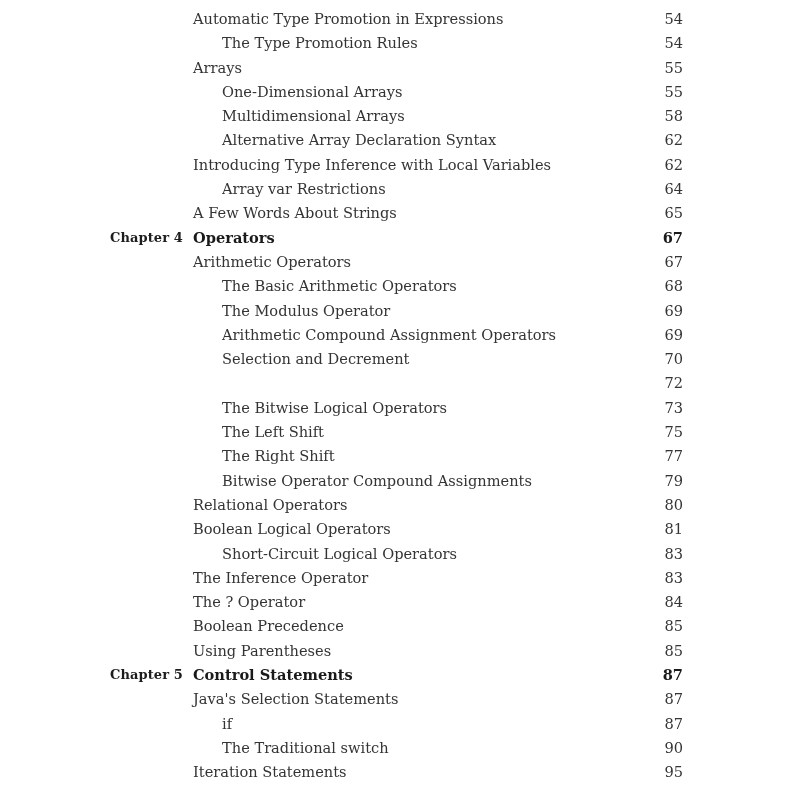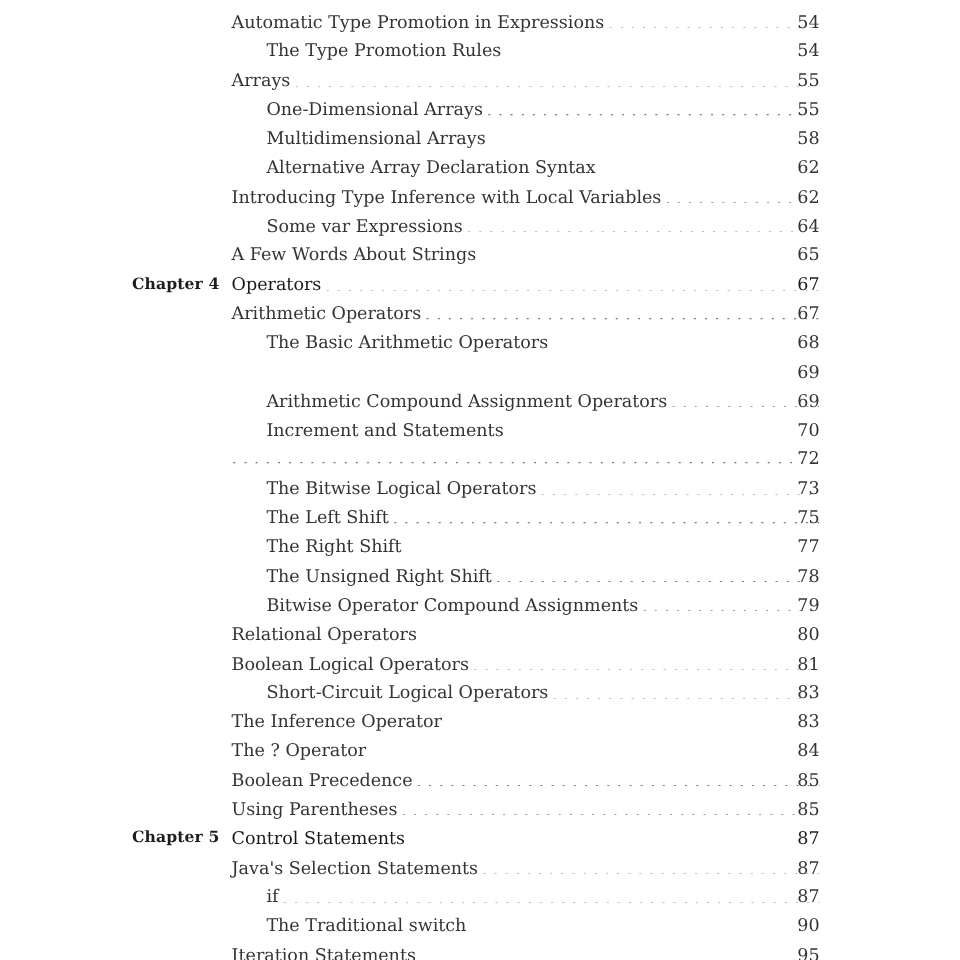--- a/index.html
+++ b/index.html
@@ -56,21 +56,21 @@
   .lvl1 .entry { left: 193px; }
   .lvl2 .entry { left: 222px; }
 
   .title-text {
     flex: 0 0 auto;
     padding-right: 3px;
     color: #343434;
   }
   .toc-row.bold .title-text,
   .toc-row.bold .page-num {
-    font-weight: normal;
+    font-weight: bold;
     color: #1a1a1a;
     text-align: center;
   }
   .leader {
     flex: 1 1 auto;
     overflow: hidden;
     height: 1em;
     position: relative;
     color: #6a6a6a;
   }
@@ -139,21 +139,21 @@
       </div>
       <div class="toc-row lvl1">
         <span class="entry">
           <span class="title-text">Introducing Type Inference with Local Variables</span>
           <span class="leader"></span>
         </span>
         <span class="page-num">62</span>
       </div>
       <div class="toc-row lvl2">
         <span class="entry">
-          <span class="title-text">Some var Expressions</span>
+          <span class="title-text">Array var Restrictions</span>
           <span class="leader"></span>
         </span>
         <span class="page-num">64</span>
       </div>
       <div class="toc-row lvl1">
         <span class="entry">
           <span class="title-text">A Few Words About Strings</span>
           <span class="leader"></span>
         </span>
         <span class="page-num">65</span>
@@ -175,34 +175,35 @@
       </div>
       <div class="toc-row lvl2">
         <span class="entry">
           <span class="title-text">The Basic Arithmetic Operators</span>
           <span class="leader"></span>
         </span>
         <span class="page-num">68</span>
       </div>
       <div class="toc-row lvl2">
         <span class="entry">
+          <span class="title-text">The Modulus Operator</span>
           <span class="leader"></span>
         </span>
         <span class="page-num">69</span>
       </div>
       <div class="toc-row lvl2">
         <span class="entry">
           <span class="title-text">Arithmetic Compound Assignment Operators</span>
           <span class="leader"></span>
         </span>
         <span class="page-num">69</span>
       </div>
       <div class="toc-row lvl2">
         <span class="entry">
-          <span class="title-text">Increment and Statements</span>
+          <span class="title-text">Selection and Decrement</span>
           <span class="leader"></span>
         </span>
         <span class="page-num">70</span>
       </div>
       <div class="toc-row lvl1">
         <span class="entry">
           <span class="leader"></span>
         </span>
         <span class="page-num">72</span>
       </div>
@@ -219,27 +220,20 @@
           <span class="leader"></span>
         </span>
         <span class="page-num">75</span>
       </div>
       <div class="toc-row lvl2">
         <span class="entry">
           <span class="title-text">The Right Shift</span>
           <span class="leader"></span>
         </span>
         <span class="page-num">77</span>
-      </div>
-      <div class="toc-row lvl2">
-        <span class="entry">
-          <span class="title-text">The Unsigned Right Shift</span>
-          <span class="leader"></span>
-        </span>
-        <span class="page-num">78</span>
       </div>
       <div class="toc-row lvl2">
         <span class="entry">
           <span class="title-text">Bitwise Operator Compound Assignments</span>
           <span class="leader"></span>
         </span>
         <span class="page-num">79</span>
       </div>
       <div class="toc-row lvl1">
         <span class="entry">

